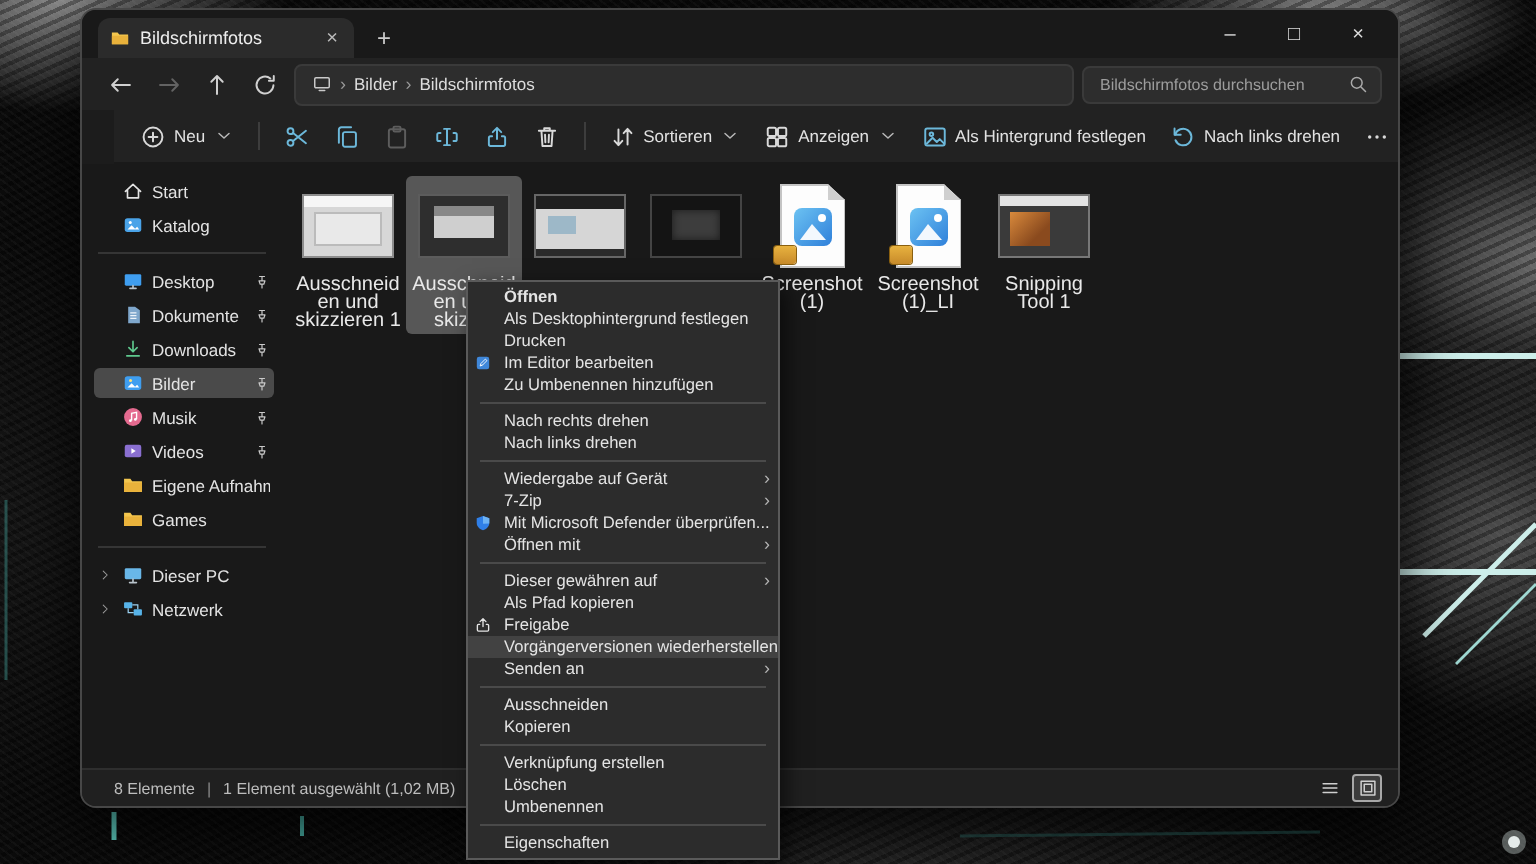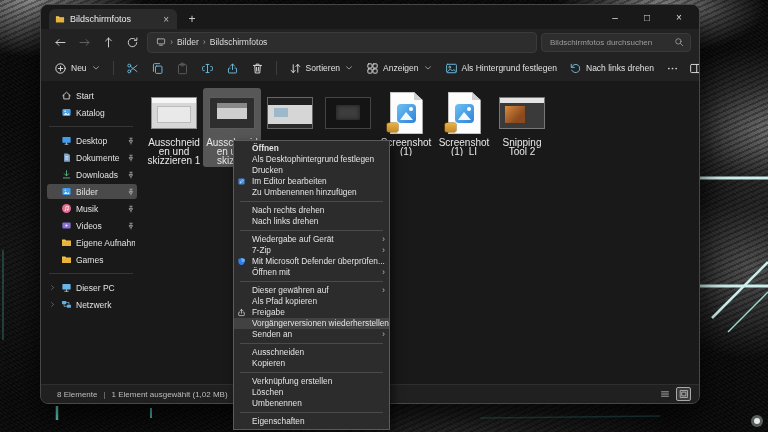--- a/index.html
+++ b/index.html
@@ -50,21 +50,21 @@
   .crumb-seg{white-space:nowrap;}
   .search-field{width:150px;height:19px;background:#2d2d2d;border:1px solid #3a3a3a;border-radius:4px;
     display:flex;align-items:center;padding:0 6px;gap:20px;flex:none;box-sizing:border-box;justify-content:center;}
   .search-field input{flex:1;background:transparent;border:none;outline:none;color:#e6e6e6;
     font-size:8px;font-family:inherit;min-width:0;}
   .search-field input::placeholder{color:#9d9d9d;}
   .search-field .ic{color:#aaa;}
 
   
   .toolbar{height:26px;background:#222;border-bottom:1px solid #191919;display:flex;align-items:center;
-    padding:0 8px;flex:none;justify-content:space-between;}
+    padding:0 8px;flex:none;justify-content:space-between;margin-left:16px;}
   #tb-left{display:flex;align-items:center;gap:2px;height:100%;}
   .tb-btn{display:flex;align-items:center;gap:4px;background:transparent;border:none;color:#d9d9d9;
     height:20px;padding:0 5px;border-radius:4px;font-family:inherit;}
   .tb-btn.acc{color:#6cb8da;}
   .tb-btn.dis{color:#5d5d5d;}
   .tb-label{font-size:8.5px;color:#e2e2e2;white-space:nowrap;}
   .tb-btn .chev{color:#b8b8b8;}
   .tb-sep{width:1px;height:14px;background:#3d3d3d;margin:0 5px;}
   .tb-right{display:flex;align-items:center;}
 
@@ -588,21 +588,21 @@
                 <div class="fold"></div>
                 <div class="badge"></div>
               </div>
             </div>
             <div class="tile-label">Screenshot (1)_LI</div>
           </div>
           <div class="tile">
             <div class="thwrap">
               <div class="th t-sniptool"></div>
             </div>
-            <div class="tile-label">Snipping Tool 2</div>
+            <div class="tile-label">Snipping Tool 1</div>
           </div>
         </div>
     </div>
 
     <div class="statusbar">
       <span>8 Elemente</span>
       <span class="sb-div">|</span>
       <span>1 Element ausgewählt (1,02 MB)</span>
       <span class="sb-div">|</span>
       <div class="status-right" id="view-toggles">

